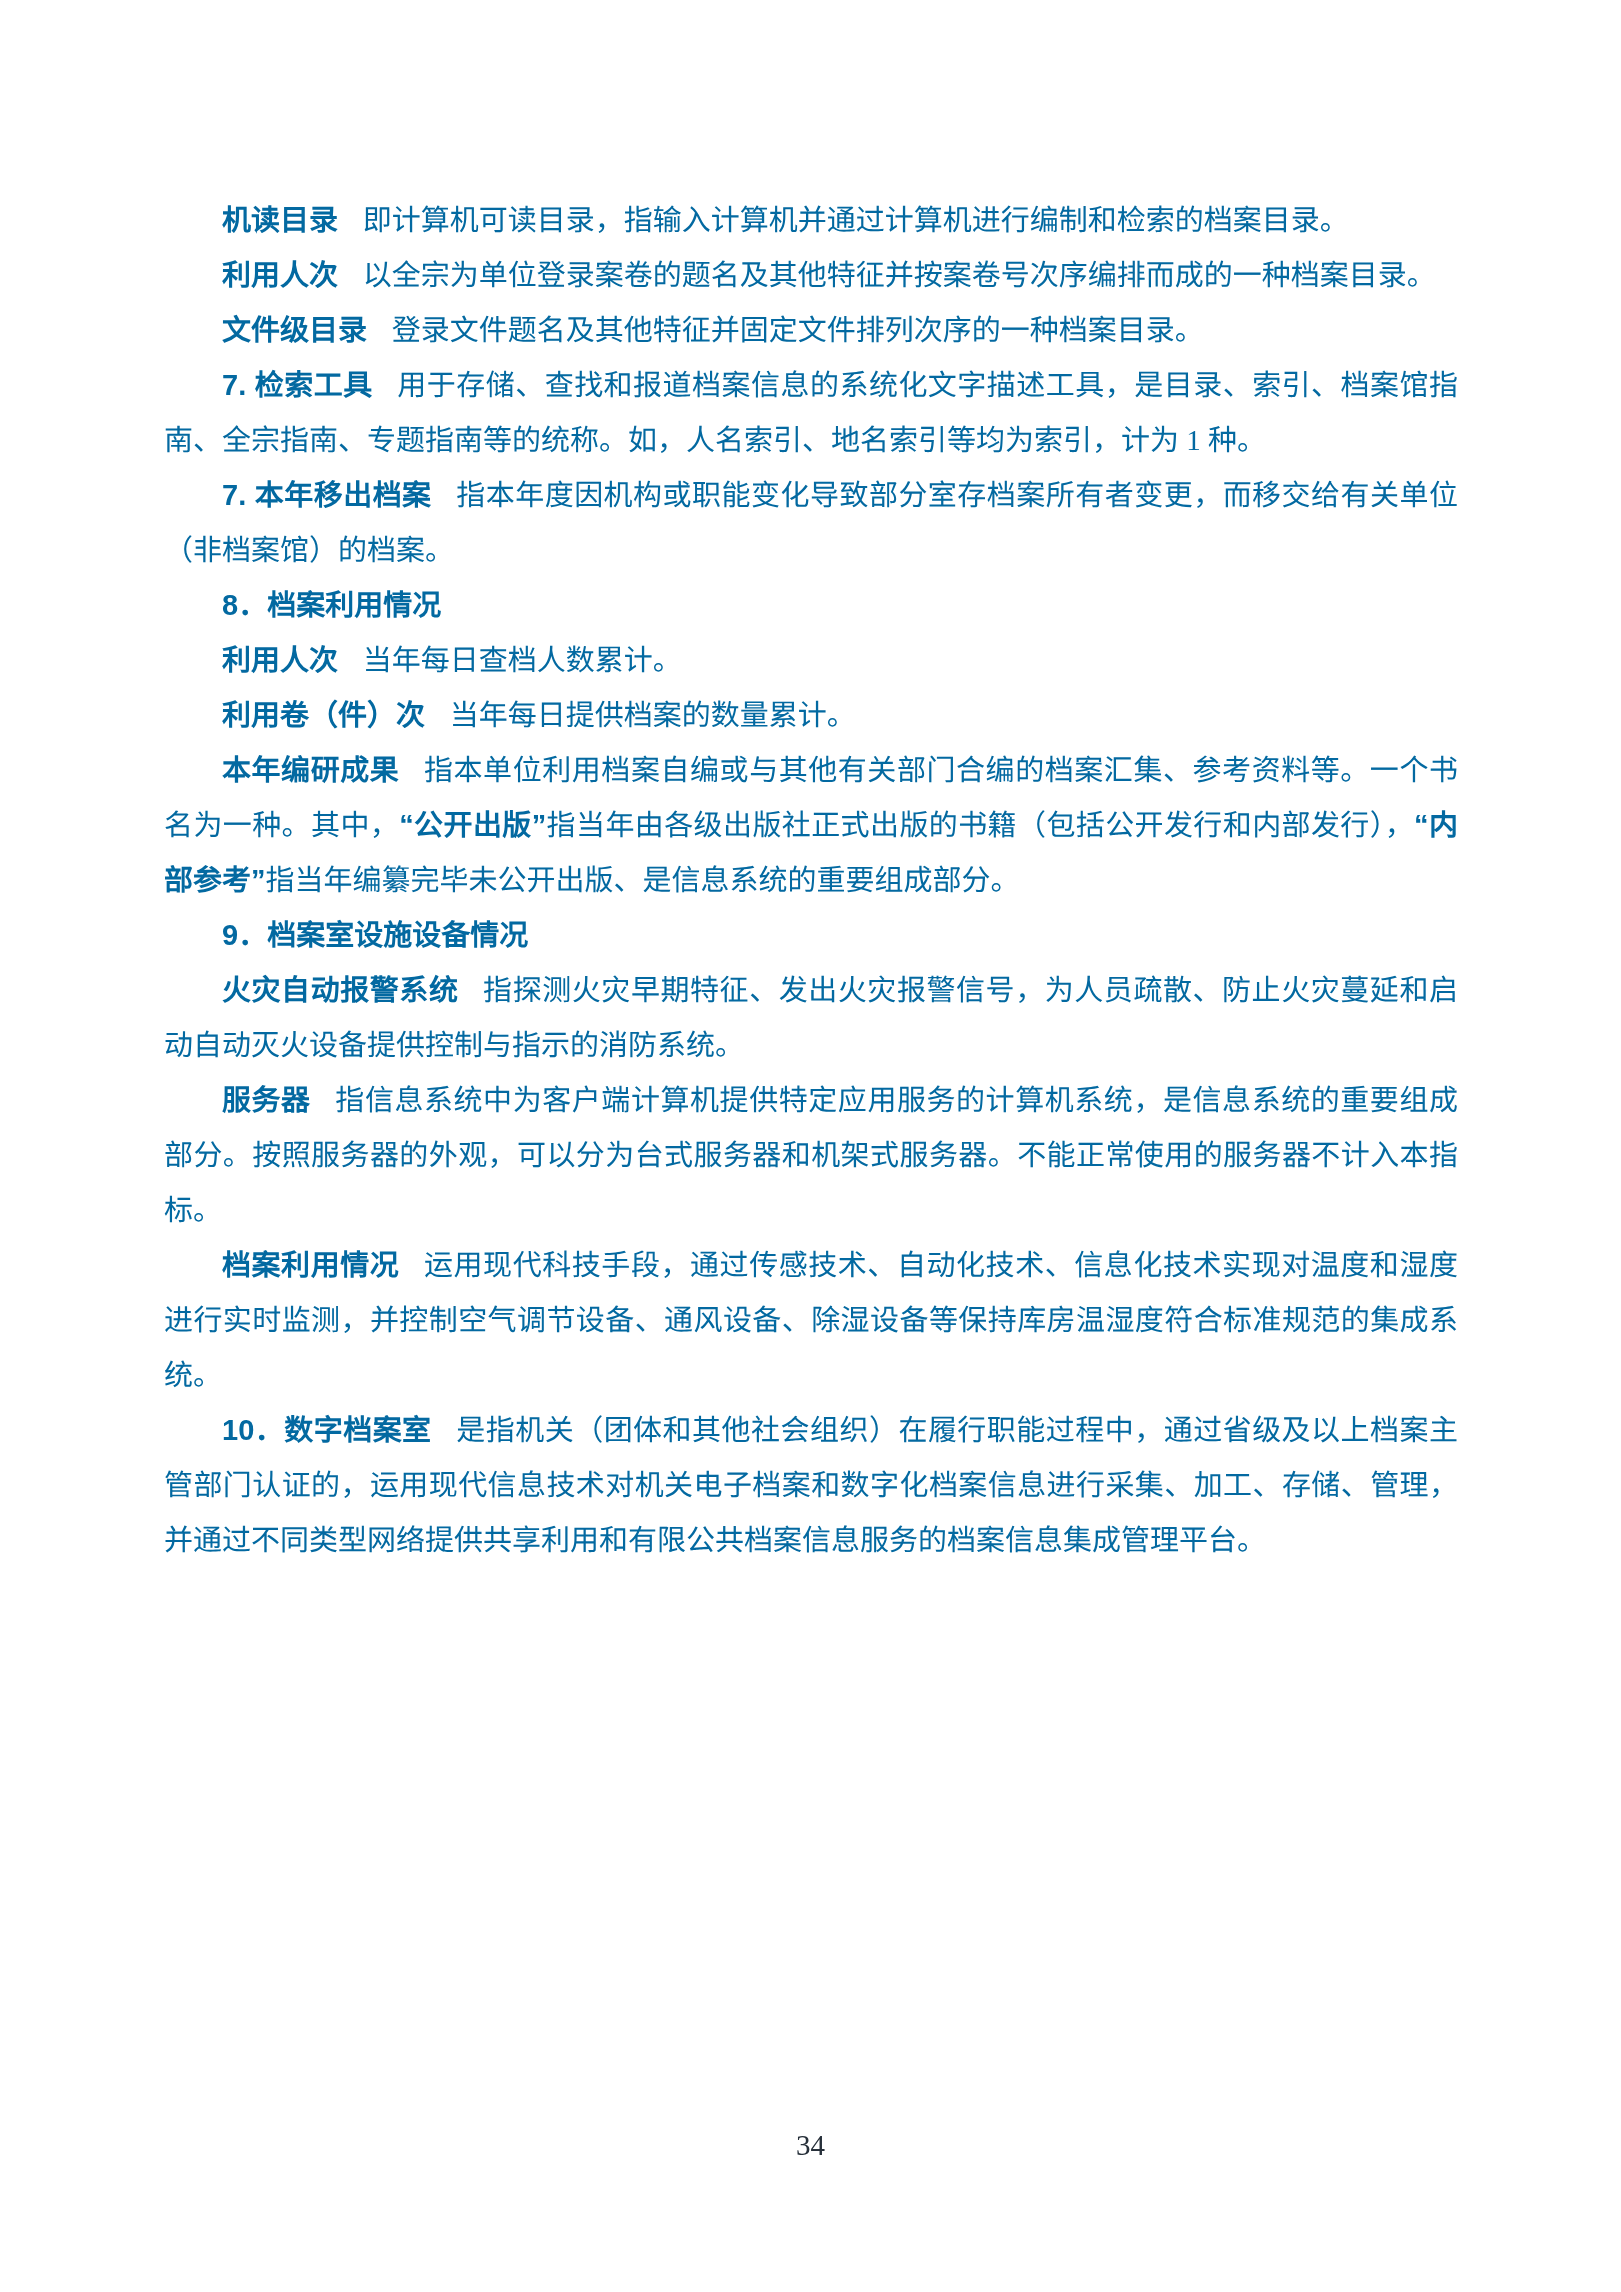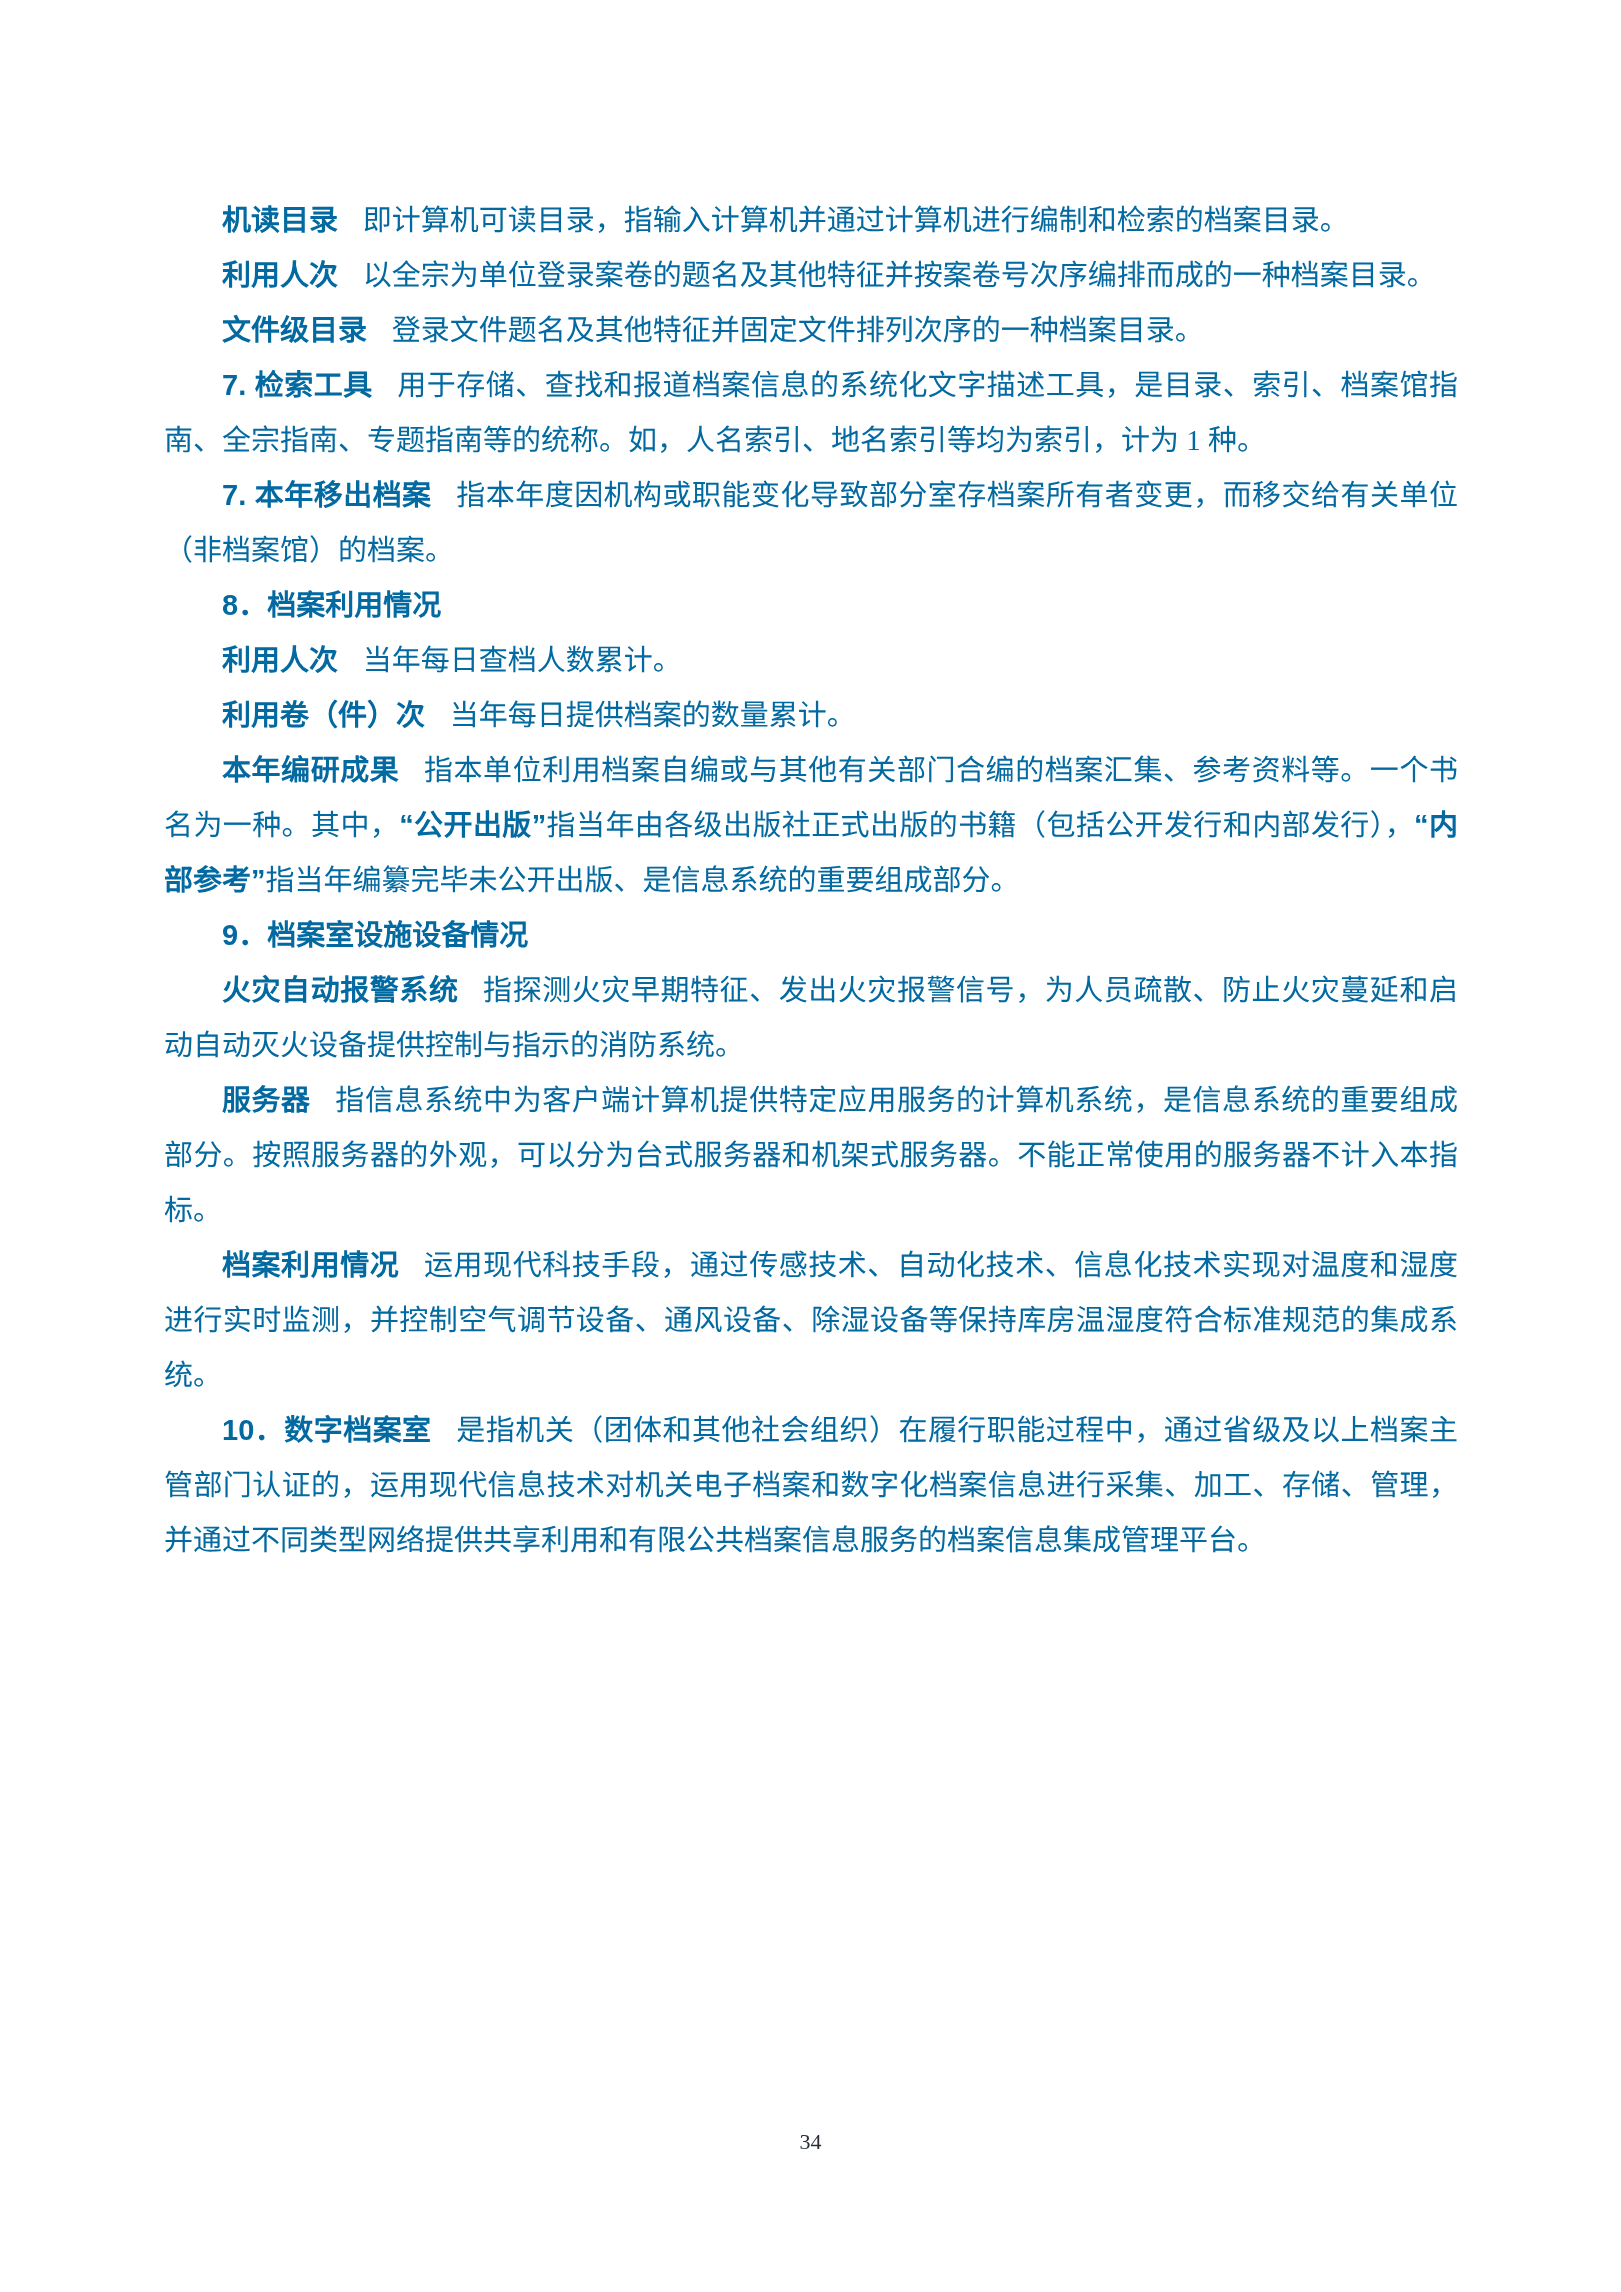--- a/index.html
+++ b/index.html
@@ -41,21 +41,21 @@
     font-family: Liberation Sans, sans-serif;
     font-weight: bold;
   }
   .page-number {
     position: absolute;
     top: 2129px;
     left: 0;
     width: 100%;
     text-align: center;
     font-family: "Liberation Serif", "DejaVu Serif", serif;
-    font-size: 22px;
+    font-size: 29px;
     color: #27303a;
   }
 </style>
 </head>
 <body>
 
 <div class="page">
   <div class="doc-body">
       <p class="para"><span class="term">机读目录</span><span class="seg">即计算机可读目录，指输入计算机并通过计算机进行编制和检索的档案目录。</span></p>
       <p class="para"><span class="term">利用人次</span><span class="seg">以全宗为单位登录案卷的题名及其他特征并按案卷号次序编排而成的一种档案目录。</span></p>

